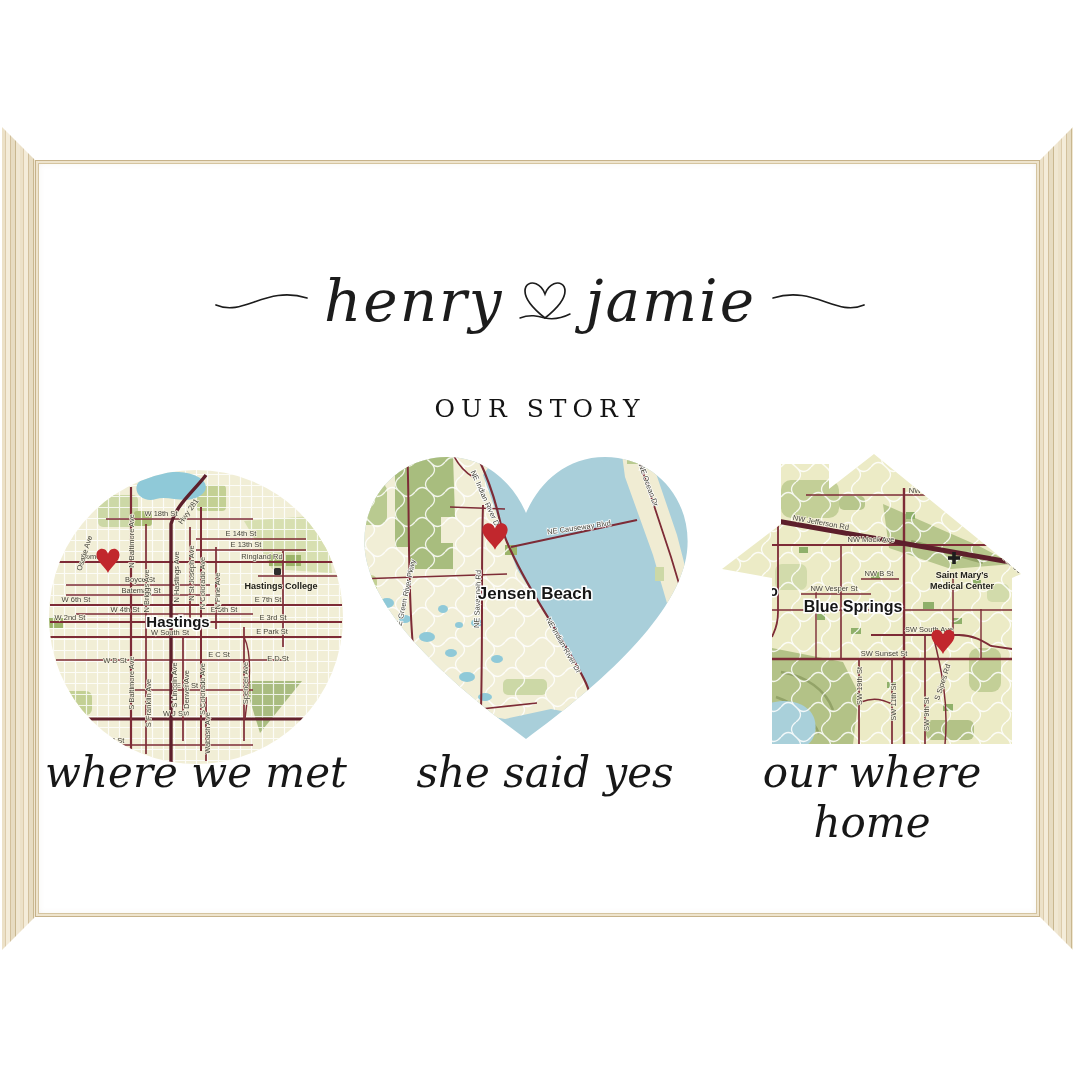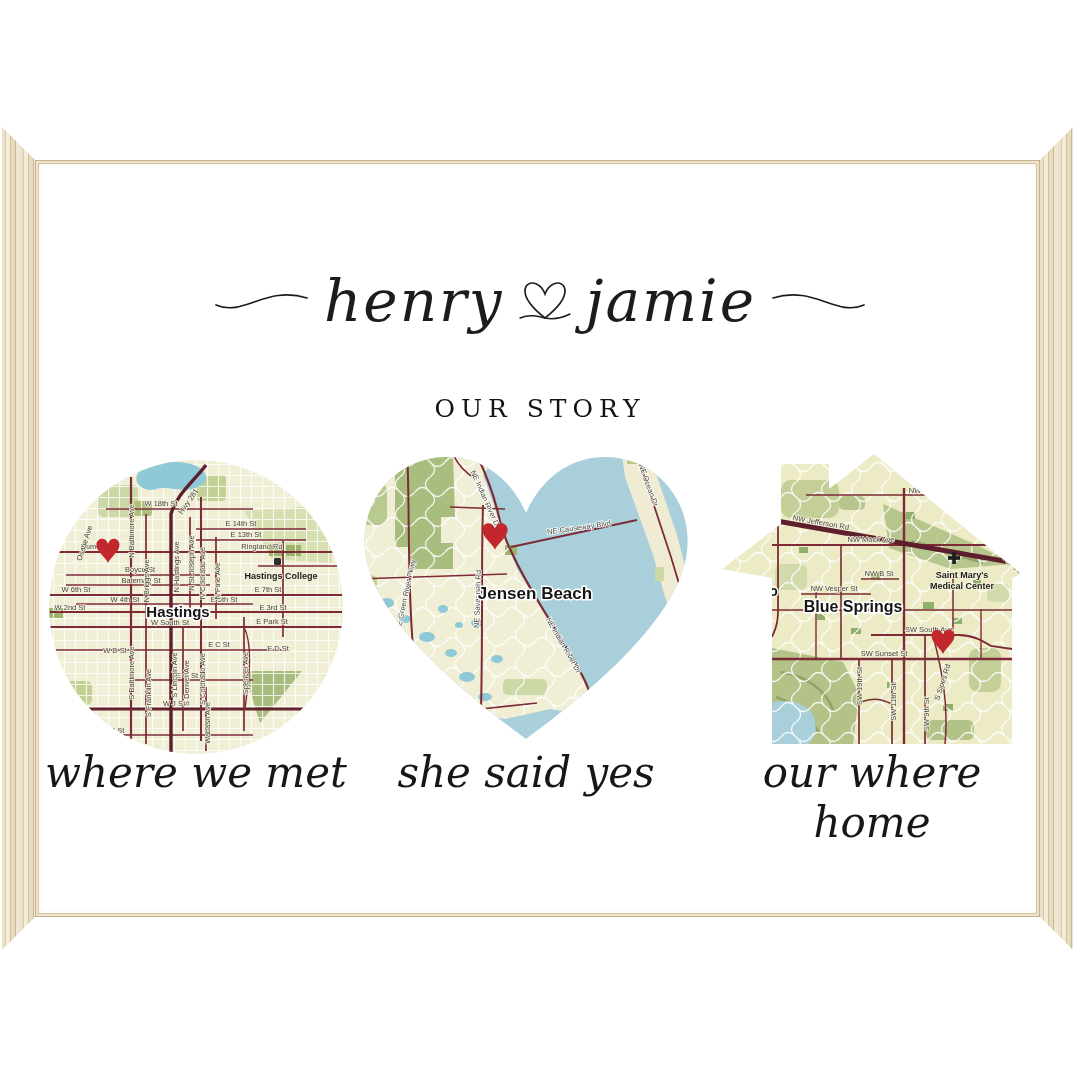--- a/index.html
+++ b/index.html
@@ -17,27 +17,27 @@
   #art{position:absolute;inset:33px;background:#ffffff;
        box-shadow:inset 0 0 0 1px #c6b28a,inset 0 0 0 3px #eee4cd,inset 0 0 0 4px #d5c49f,inset 0 0 10px rgba(120,100,60,.18);}
   
   .script{font-family:"DejaVu Serif","Liberation Serif",serif;font-style:italic;color:#1c1c1c;}
   #names-row{position:absolute;left:0;right:0;top:272px;display:flex;align-items:center;justify-content:center;gap:14px;}
   #names-row .name{font-size:58px;line-height:1;letter-spacing:2px;}
   #subtitle{position:absolute;left:0;right:0;top:394px;text-align:center;
             font-family:"DejaVu Serif","Liberation Serif",serif;font-size:25px;letter-spacing:6px;color:#141414;}
   
   .map{position:absolute;}
-  #map-circle{left:48px;top:459px;width:296px;height:296px;text-decoration:underline;}
+  #map-circle{left:48px;top:469px;width:296px;height:296px;text-decoration:underline;}
   #map-heart{left:355px;top:447px;width:342px;height:297px;}
   #map-house{left:721px;top:452px;width:302px;height:293px;}
   
   .caption{position:absolute;top:748px;text-align:center;font-size:42px;line-height:1.2;color:#171717;}
   #cap-1{left:38px;width:316px;}
-  #cap-2{left:355px;width:342px;}
+  #cap-2{left:374px;width:342px;}
   #cap-3{left:711px;width:322px;}
   
   .lbl{font:7.5px "Liberation Sans",sans-serif;fill:#45453a;paint-order:stroke;stroke:#f6f2e0;stroke-width:1.5px;}
   .lblw{font:7.5px "Liberation Sans",sans-serif;fill:#45453a;paint-order:stroke;stroke:#ffffff;stroke-width:1.5px;}
   .city{font:bold 15px "Liberation Sans",sans-serif;fill:#161616;paint-order:stroke;stroke:#ffffff;stroke-width:3px;}
   .poi{font:600 9px "Liberation Sans",sans-serif;fill:#20201a;paint-order:stroke;stroke:#f6f2e0;stroke-width:1.6px;}
   text{text-anchor:middle;}
 </style>
 </head>
 <body>

